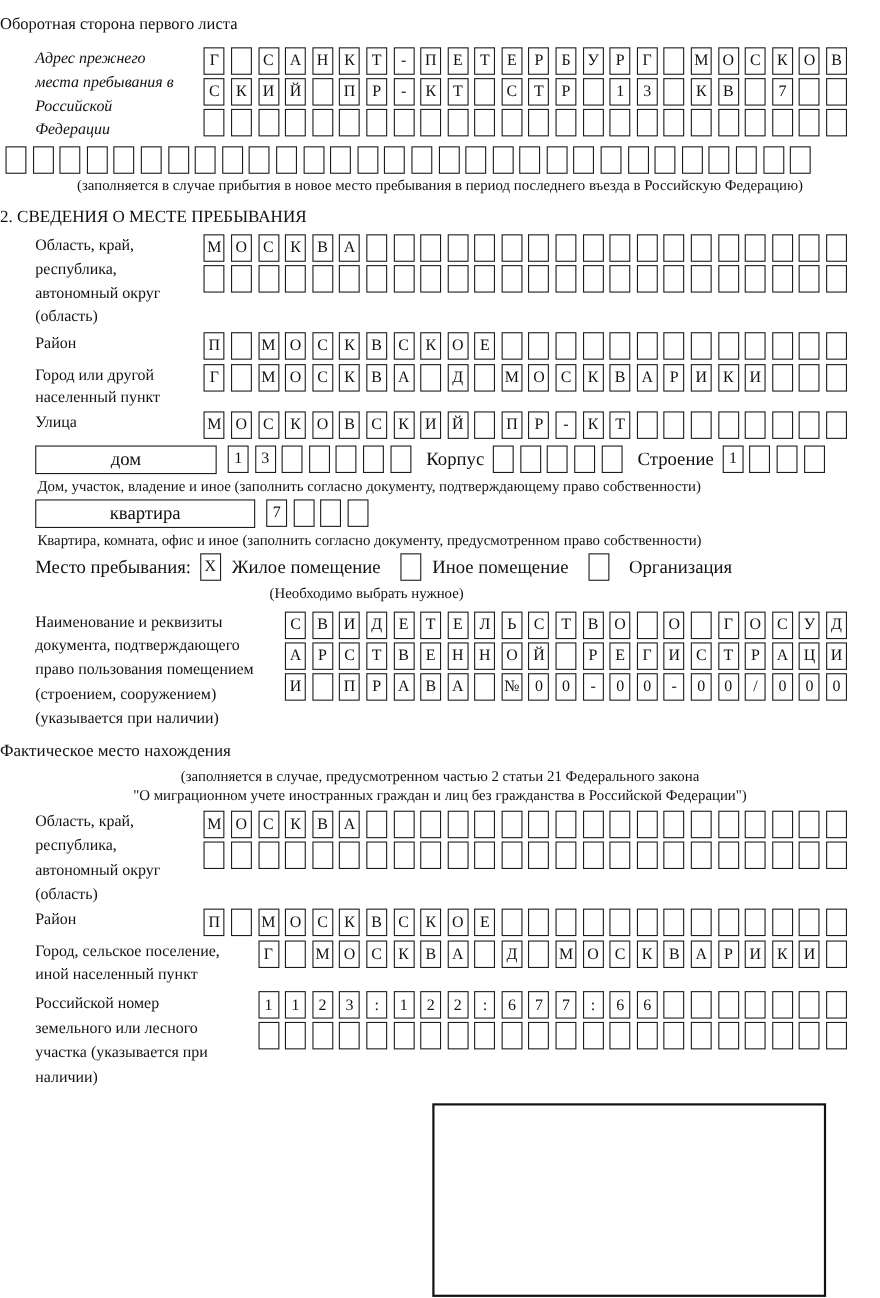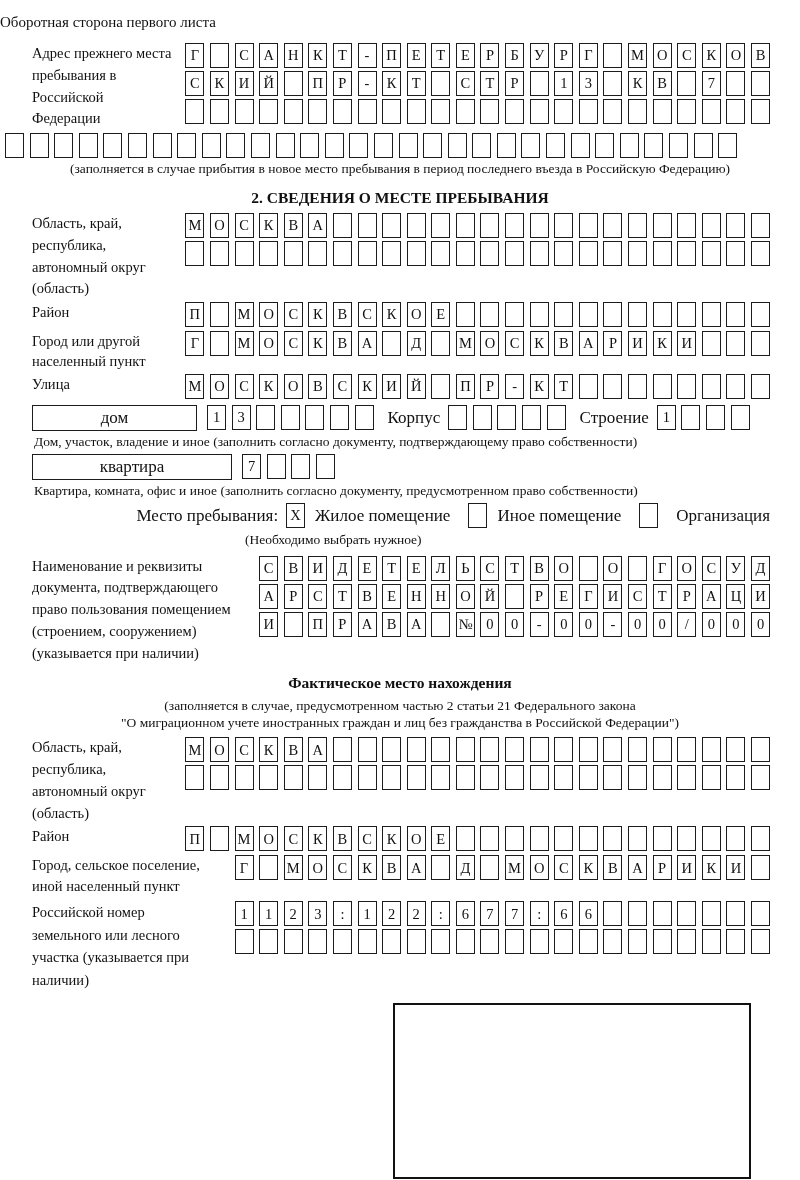--- a/index.html
+++ b/index.html
@@ -6,30 +6,30 @@
   body{width:800px;height:1180px;font-family:"Liberation Serif",serif;overflow:hidden;}
   .page{padding:14px 0 0 0;}
   .header-note{padding-right:36px;font-size:15px;}
   .frow{display:flex;align-items:flex-start;margin:0 30px 0 32px;}
   .label{font-size:14.5px;line-height:1.5;flex:0 0 auto;}
   .cellcol{margin-left:auto;display:flex;flex-direction:column;gap:3px;}
   .cells{display:flex;gap:5.6px;justify-content:flex-end;}
   .cell{flex:0 0 auto;width:19px;height:25px;box-sizing:border-box;border:1.8px solid #1c1c1c;
         display:flex;align-items:center;justify-content:center;font-size:14.5px;line-height:1;}
   .caption{font-size:13.5px;text-align:center;margin-top:3px;}
-  .sec-title{font-size:15.5px;font-weight:bold;text-align:center;margin-top:12px;margin-bottom:6px;}
+  .sec-title{font-size:15.5px;font-weight:normal;text-align:left;margin-top:12px;margin-bottom:6px;}
   .widebox{box-sizing:border-box;border:1.8px solid #1c1c1c;height:26px;display:flex;align-items:center;justify-content:center;font-size:17px;flex:0 0 auto;}
   .inline-lab{font-size:17px;line-height:26px;flex:0 0 auto;}
   .mt2{margin-top:2px;} .mt4{margin-top:4px;} .mt6{margin-top:6px;} .mt8{margin-top:8px;} .mt10{margin-top:10px;} .mt12{margin-top:12px;}
   .overflow-row{margin:3px 30px 0 5px;}
   .region-block{min-height:80px;}
   .hint{font-size:13.5px;margin-left:245px;margin-top:3px;}
   .mark-col{margin-left:393px;width:360px;margin-top:12px;}
   .mark-box{box-sizing:border-box;border:2px solid #111;width:358px;height:176px;}
-  .lw-doc{width:215px;} .lw-city2{width:195px;line-height:1.45;} .lw-kad{width:185px;line-height:1.55;} .lw-addr{width:140px;} .lw-obl{width:115px;}
+  .lw-doc{width:215px;} .lw-city2{width:195px;line-height:1.45;} .lw-kad{width:185px;line-height:1.55;} .lw-addr{width:140px;font-style:italic;} .lw-obl{width:115px;}
   .gap8{width:8px;flex:0 0 auto;} .gap10{width:10px;flex:0 0 auto;} .gap14{width:14px;flex:0 0 auto;} .gap18{width:18px;flex:0 0 auto;}
 </style>
 </head>
 <body>
 
 <div class="page">
 
   <div class="header-note">Оборотная сторона первого листа</div>
 
   <div class="frow mt12">
@@ -338,21 +338,21 @@
     <div class="gap10"></div>
     <div class="cells">
         <div class="cell">7</div>
         <div class="cell"></div>
         <div class="cell"></div>
         <div class="cell"></div>
       </div>
   </div>
   <div class="caption" style="text-align:left;margin-left:34px;">Квартира, комната, офис и иное (заполнить согласно документу, предусмотренном право собственности)</div>
 
-  <div class="frow mt4" style="align-items:center;justify-content:flex-end;">
+  <div class="frow mt4" style="align-items:center;justify-content:flex-start;">
     <div class="inline-lab">Место пребывания:</div>
     <div class="gap8"></div>
     <div class="cell">X</div>
     <div class="gap10"></div>
     <div class="inline-lab">Жилое помещение</div>
     <div class="gap18"></div>
     <div class="cell"></div>
     <div class="gap10"></div>
     <div class="inline-lab">Иное помещение</div>
     <div class="gap18"></div>

